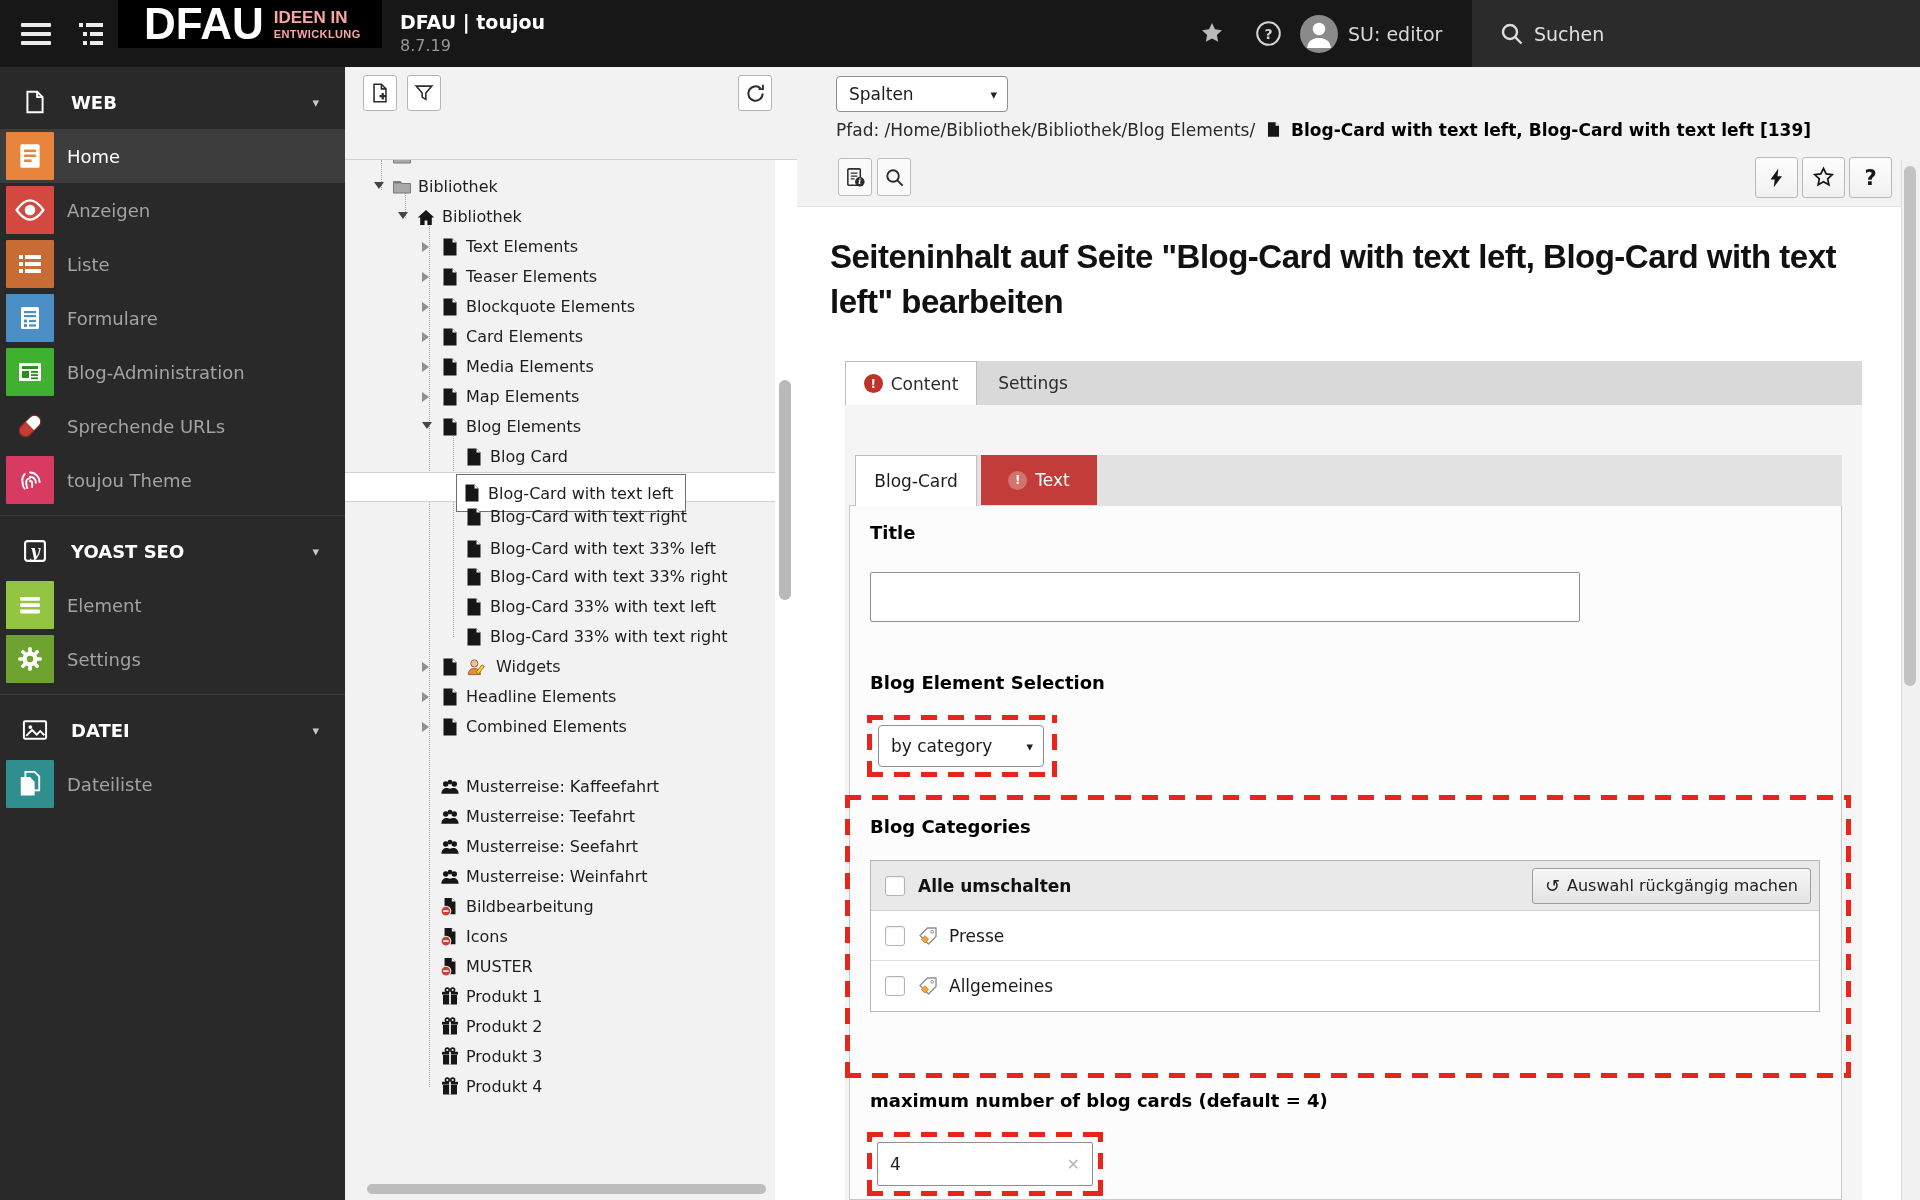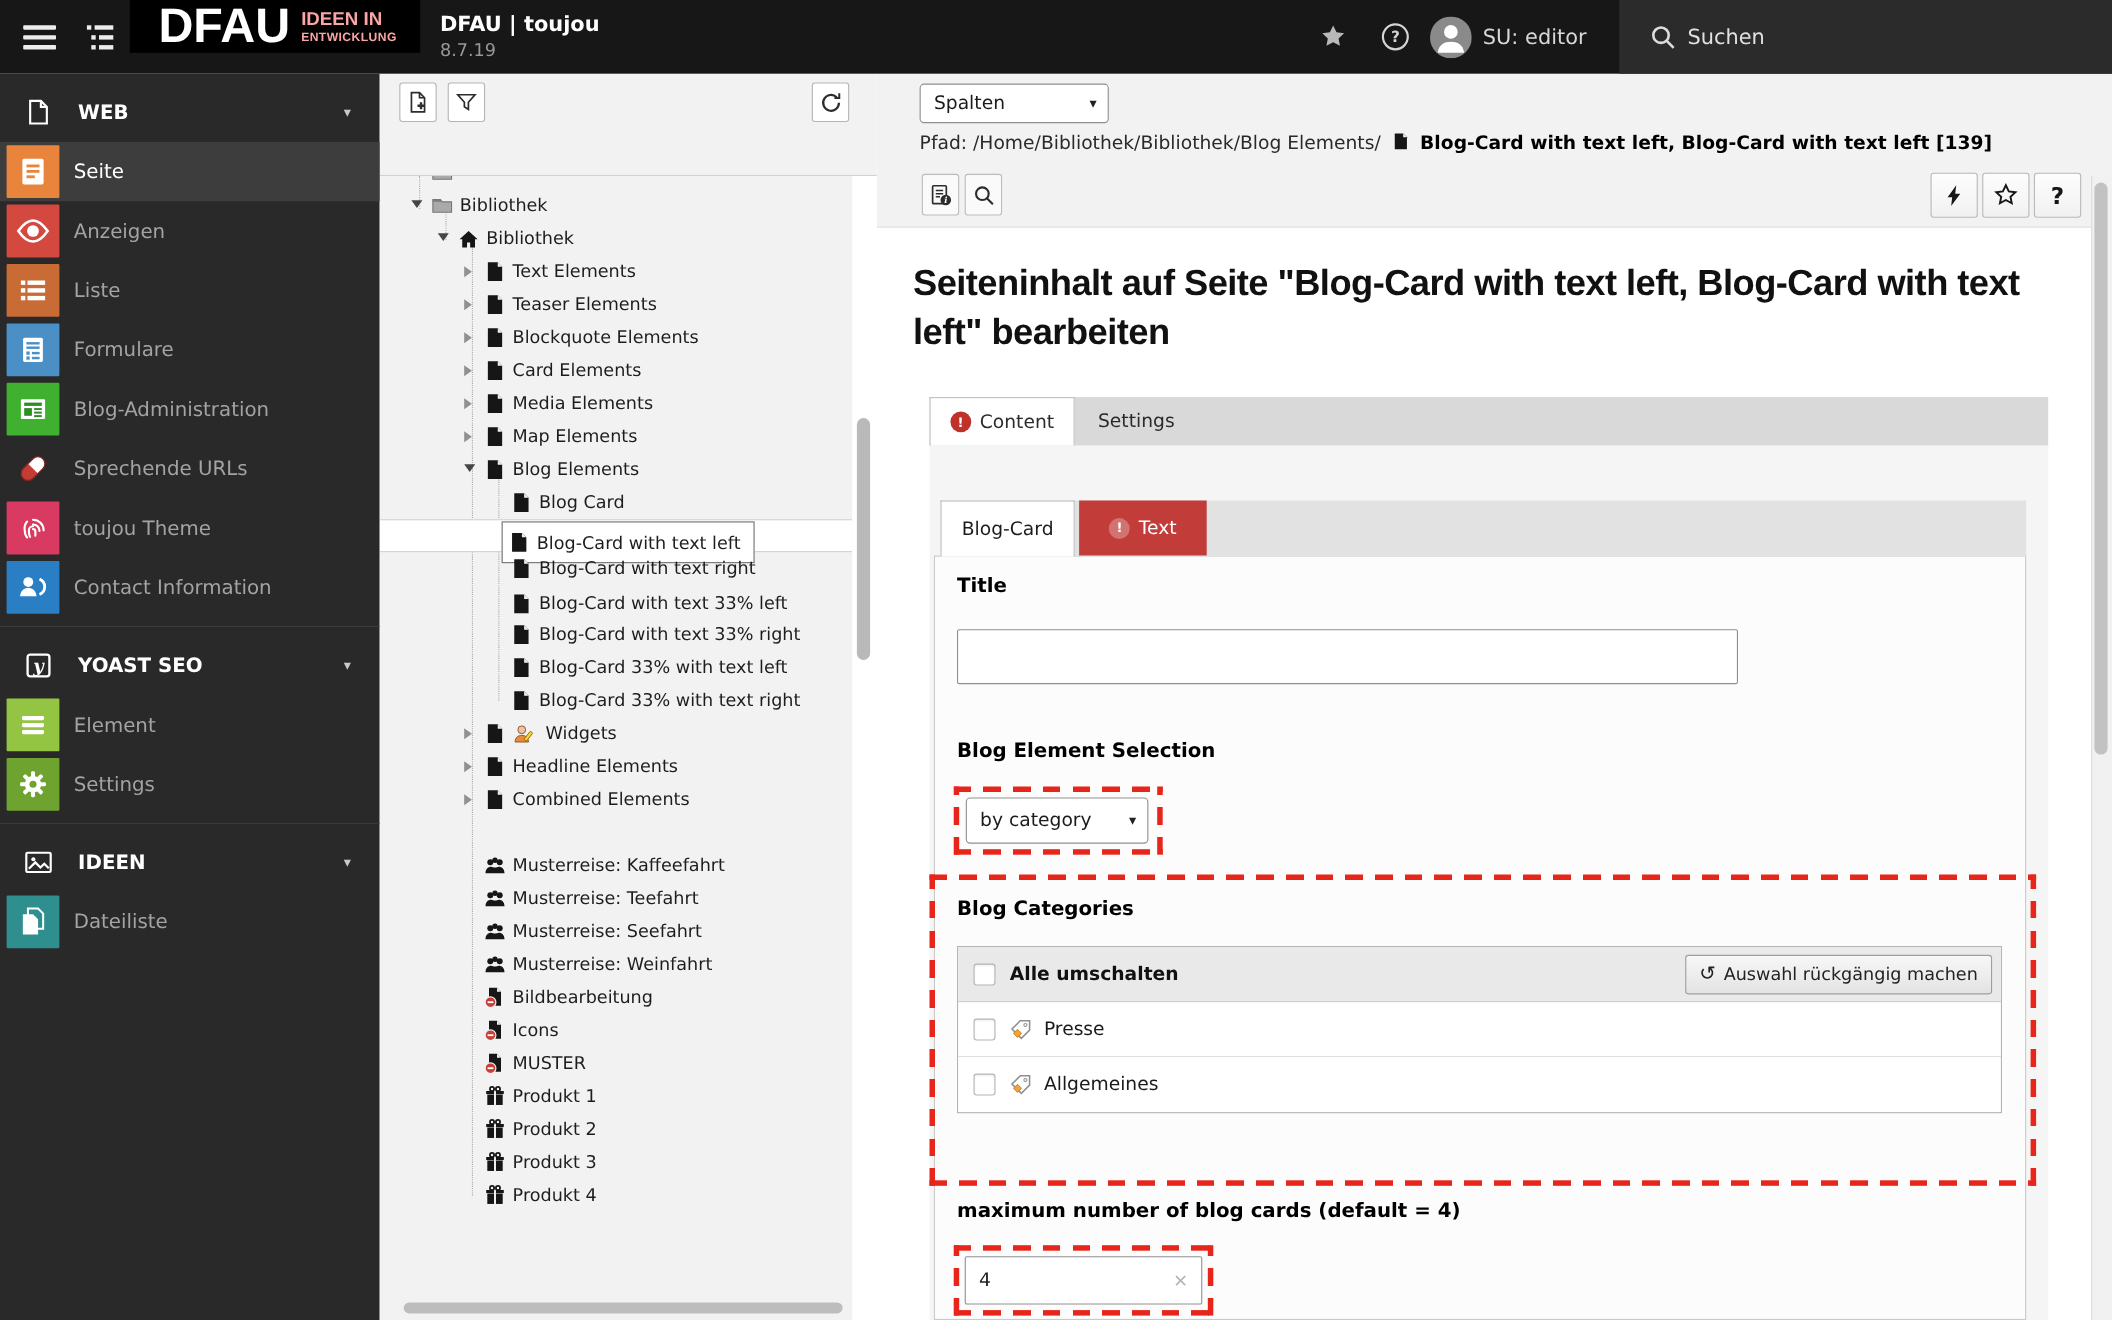--- a/index.html
+++ b/index.html
@@ -183,21 +183,21 @@
       </div>
       <div class="sb-item active">
         <span class="sb-tile" style="background:#e8843c">
           <svg width="30" height="30" viewBox="0 0 28 28">
             <rect x="5" y="3" width="18" height="22" rx="1.5" fill="#fff"></rect>
             <rect x="8.5" y="8" width="11" height="2.4" fill="#e8843c"></rect>
             <rect x="8.5" y="12.6" width="11" height="2.4" fill="#e8843c"></rect>
             <rect x="8.5" y="17.2" width="7" height="2.4" fill="#e8843c"></rect>
           </svg>
         </span>
-        <span class="sb-label">Seite</span>
+        <span class="sb-label">Home</span>
       </div>
       <div class="sb-item">
         <span class="sb-tile" style="background:#d4493f">
           <svg width="32" height="32" viewBox="0 0 30 30">
             <path d="M2.5 15C7 8.6 11 6 15 6s8 2.6 12.5 9C23 21.4 19 24 15 24S7 21.4 2.5 15z" fill="none" stroke="#fff" stroke-width="2.2"></path>
             <circle cx="15" cy="15" r="5" fill="#fff"></circle>
           </svg>
         </span>
         <span class="sb-label">Anzeigen</span>
       </div>
@@ -257,30 +257,20 @@
         <span class="sb-tile" style="background:#d83a62">
           <svg width="30" height="30" viewBox="0 0 28 28" fill="none" stroke="#fff" stroke-width="1.8" stroke-linecap="round">
             <path d="M14 7a9 9 0 0 1 9 9"></path>
             <path d="M14 11a5.5 5.5 0 0 1 5.5 5.5"></path>
             <path d="M14 15a2 2 0 0 1 2 2v3.5"></path>
             <path d="M9 8.5a9 9 0 0 0-2 7.5c0 3 1 5 2 6"></path>
             <path d="M11.5 21.5a12 12 0 0 1-1-5.5 3.5 3.5 0 0 1 3.5-3.5"></path>
           </svg>
         </span>
         <span class="sb-label">toujou Theme</span>
-      </div>
-      <div class="sb-item">
-        <span class="sb-tile" style="background:#2a7fc4">
-          <svg width="30" height="30" viewBox="0 0 28 28" fill="#fff">
-            <circle cx="10" cy="9.5" r="4.2"></circle>
-            <path d="M3 21.5c.5-5 3.5-7 7-7s6.5 2 7 7z"></path>
-            <path d="M19.5 7a7 7 0 0 1 0 13" fill="none" stroke="#fff" stroke-width="2.4"></path>
-          </svg>
-        </span>
-        <span class="sb-label">Contact Information</span>
       </div>
       <div class="sb-div"></div>
       <div class="sb-section">
         <span class="sb-sec-icon">
           <svg width="28" height="28" viewBox="0 0 24 24">
             <rect x="3.5" y="3.5" width="17" height="17" rx="2" fill="none" stroke="#fff" stroke-width="1.8"></rect>
             <text x="12" y="17" text-anchor="middle" font-size="14" font-style="italic" font-weight="bold" fill="#fff" font-family="DejaVu Serif">y</text>
           </svg>
         </span>
         <span class="sb-sec-label">YOAST SEO</span>
@@ -313,21 +303,21 @@
       </div>
       <div class="sb-div"></div>
       <div class="sb-section">
         <span class="sb-sec-icon">
           <svg width="28" height="28" viewBox="0 0 24 24" fill="none" stroke="#fff" stroke-width="1.7">
             <rect x="2.5" y="4.5" width="19" height="15" rx="1"></rect>
             <circle cx="8" cy="9.5" r="1.6" fill="#fff" stroke="none"></circle>
             <path d="M4.5 17l5-5 4 4 3-3 3.5 3.5"></path>
           </svg>
         </span>
-        <span class="sb-sec-label">IDEEN</span>
+        <span class="sb-sec-label">DATEI</span>
         <span class="sb-chevron">▾</span>
       </div>
       <div class="sb-item">
         <span class="sb-tile" style="background:#2f8e8e">
           <svg width="30" height="30" viewBox="0 0 26 26">
             <path d="M9 2.5h8l4 4v12H9z" fill="none" stroke="#fff" stroke-width="1.6"></path>
             <path d="M5 7h8l4 4v12H5z" fill="#fff"></path>
           </svg>
         </span>
         <span class="sb-label">Dateiliste</span>

